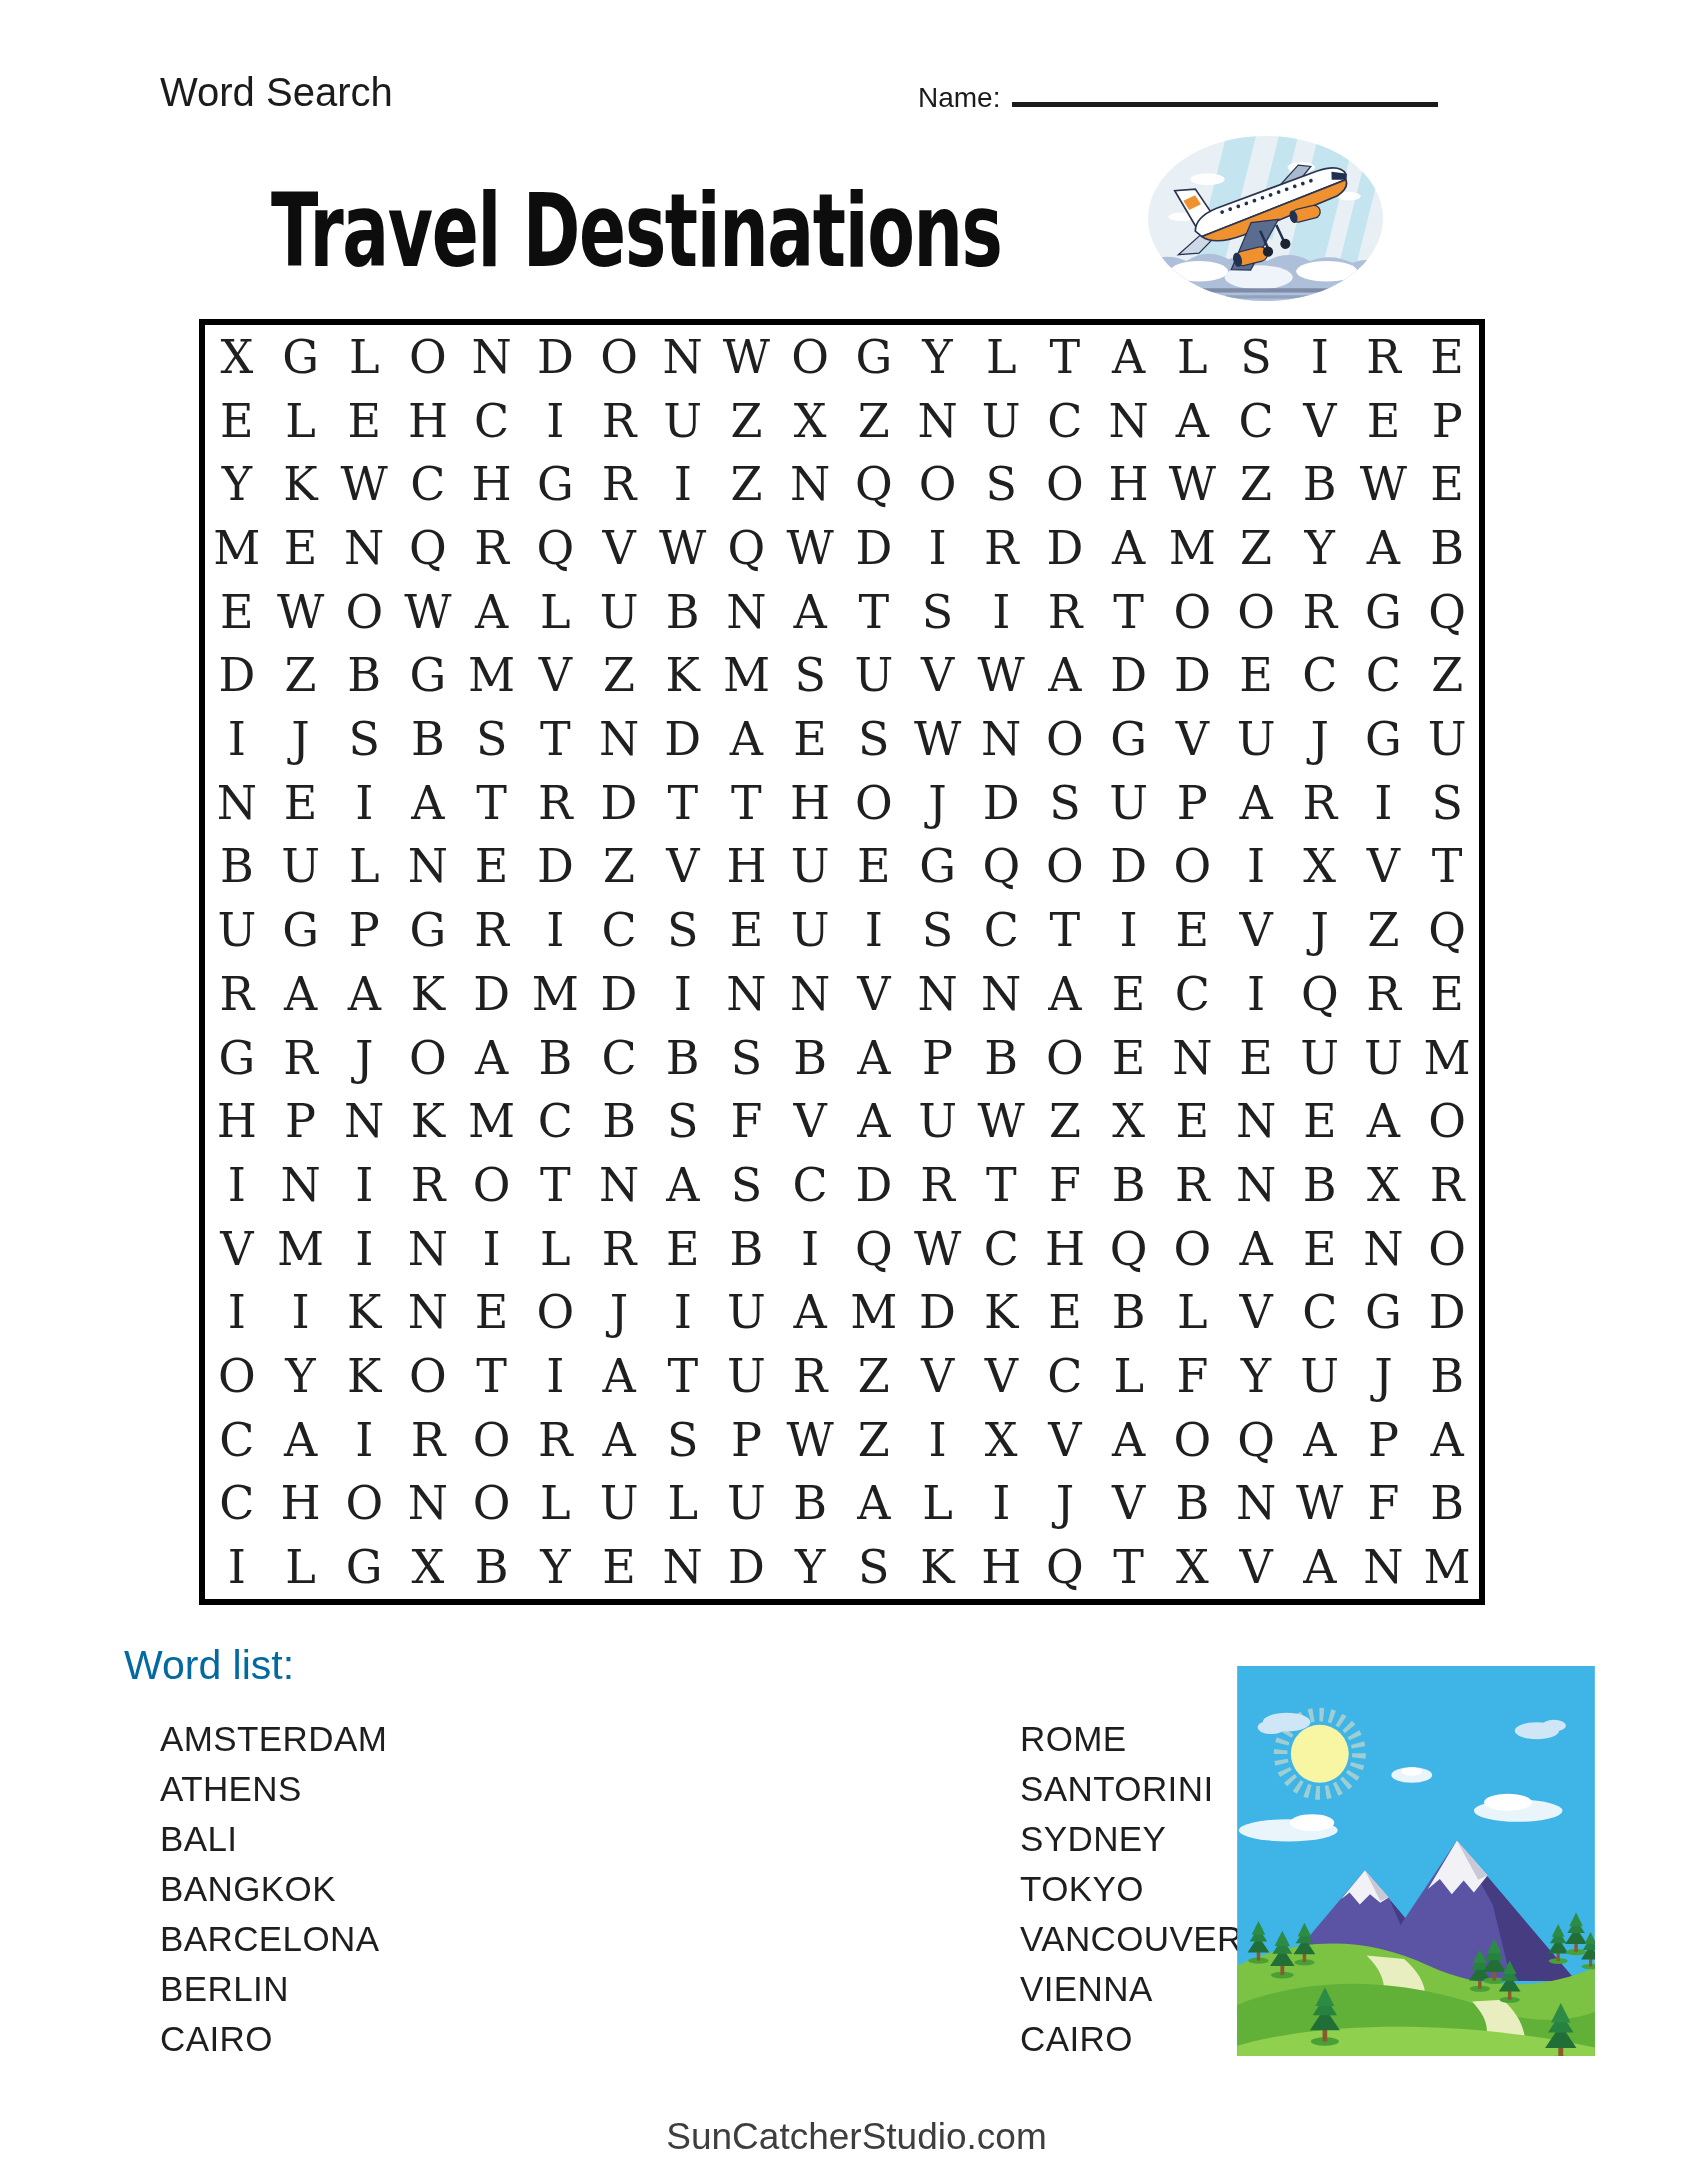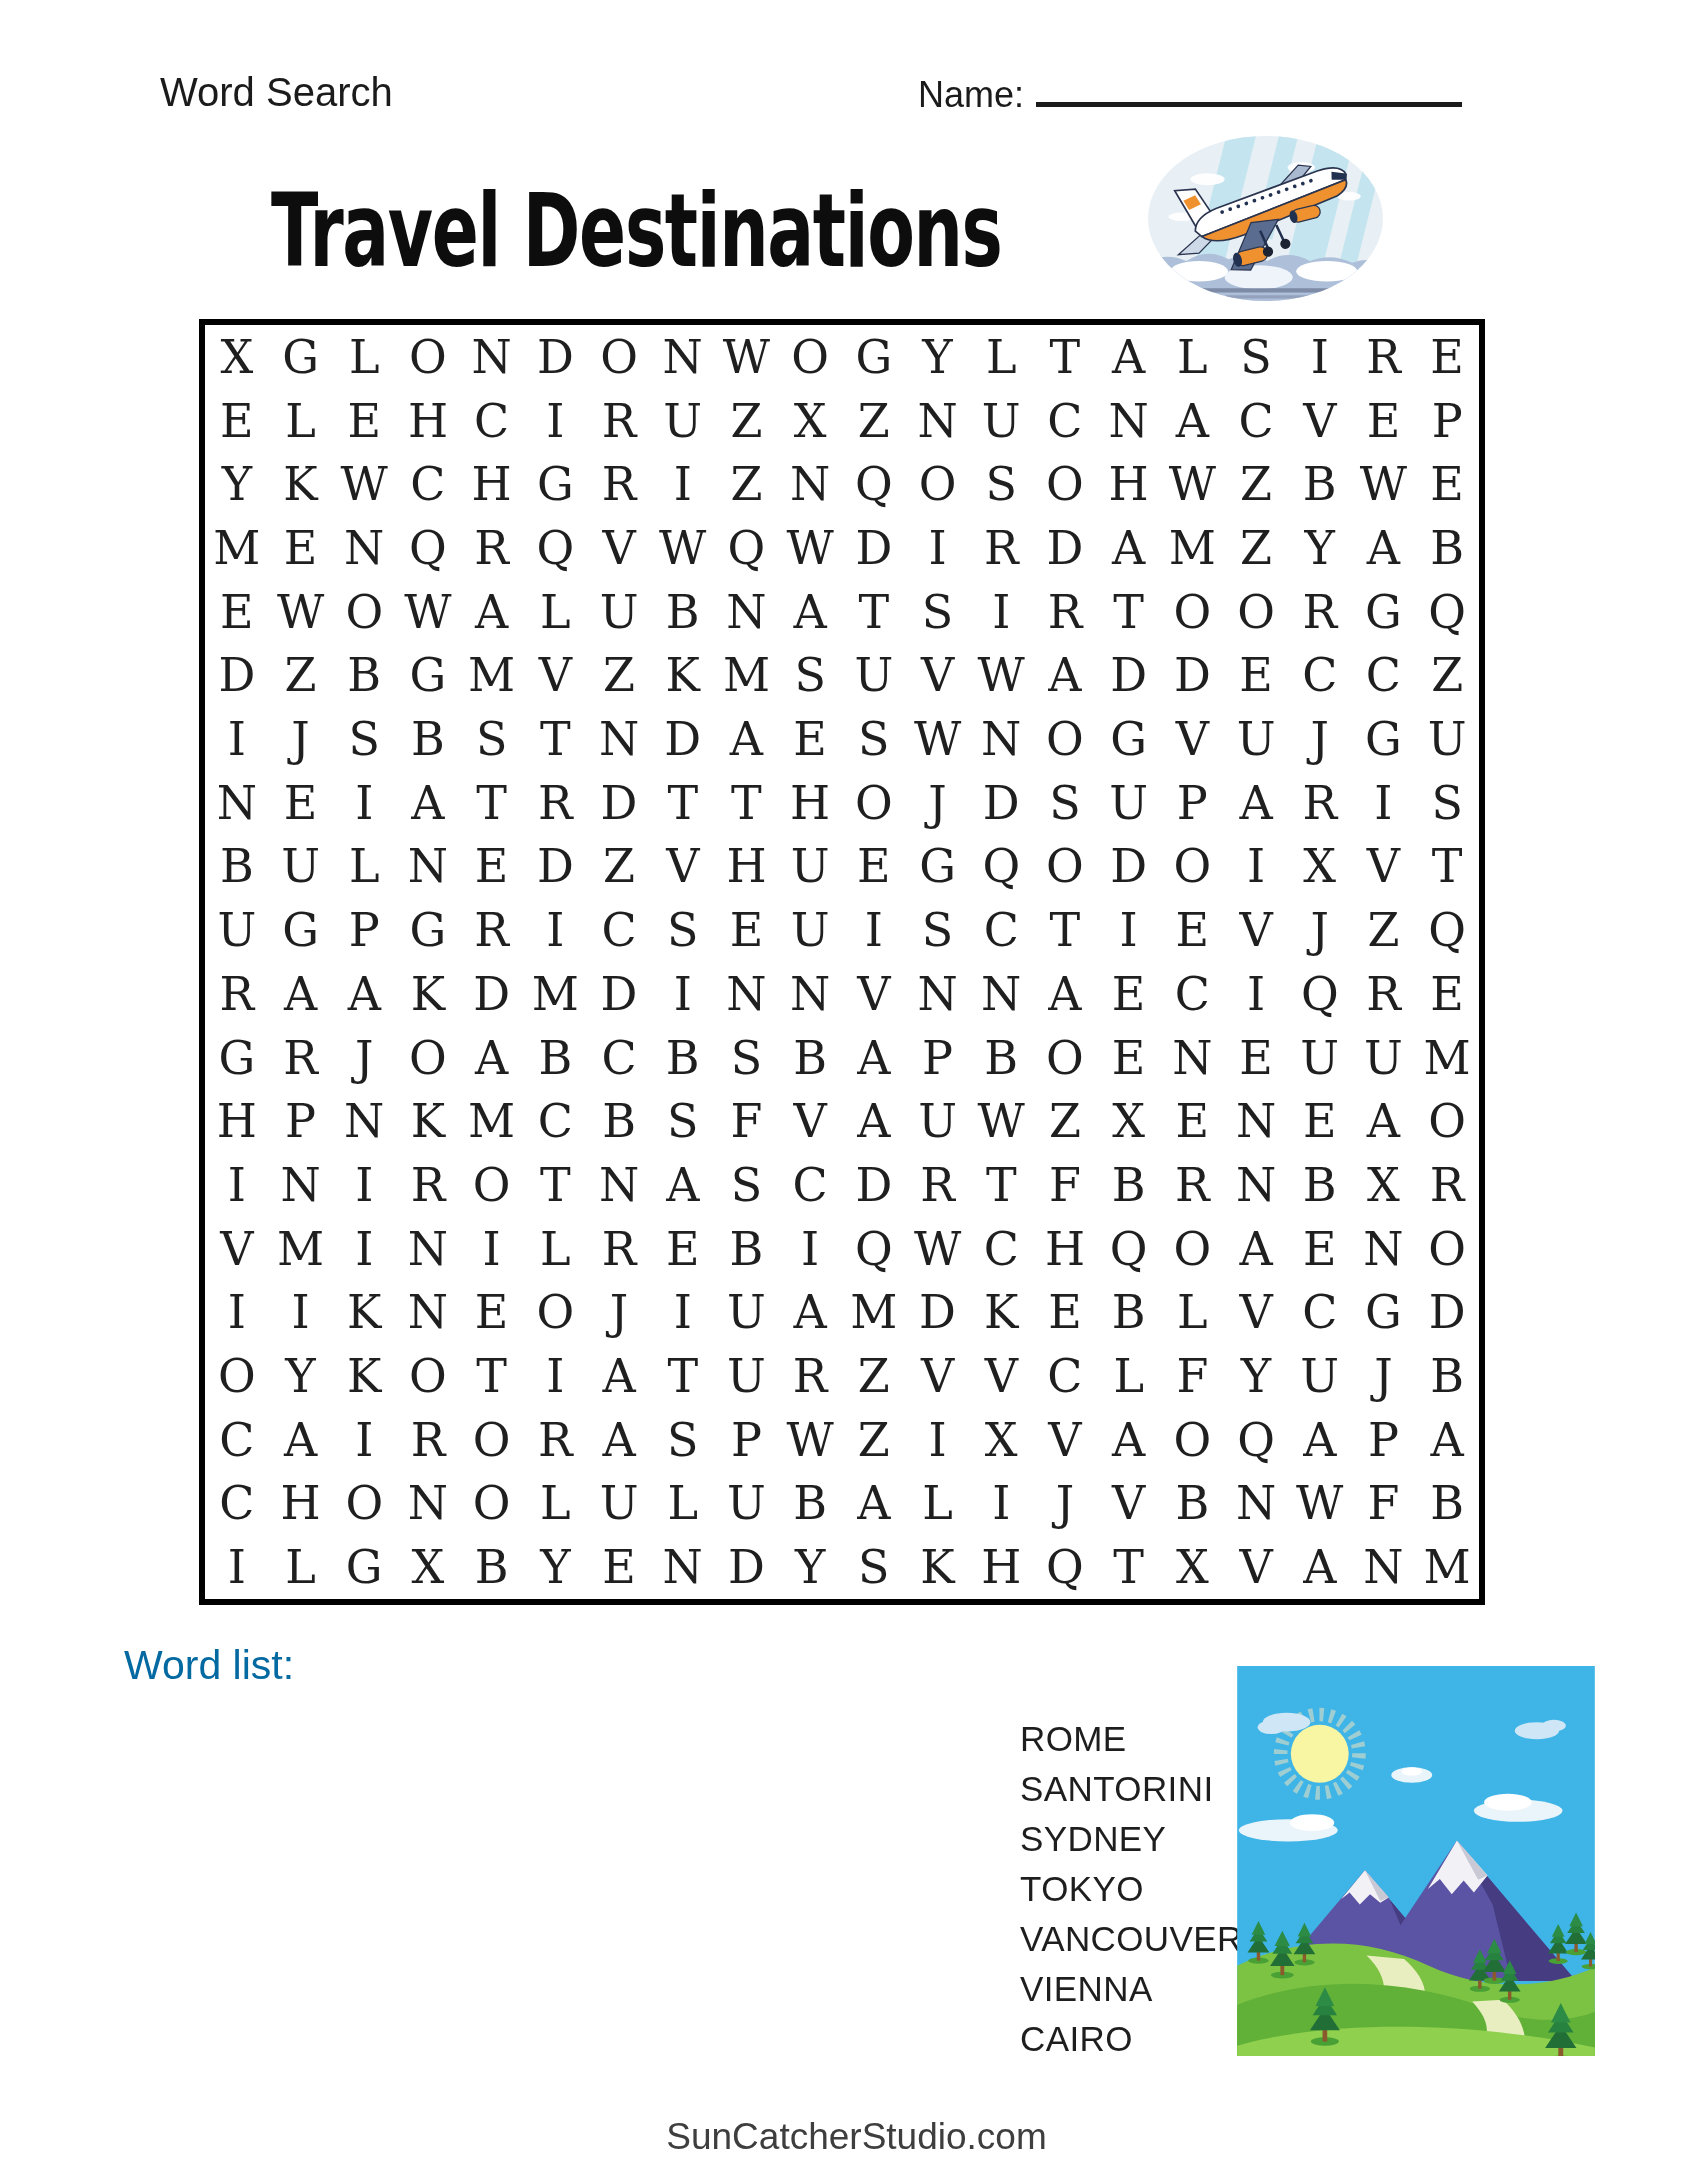--- a/index.html
+++ b/index.html
@@ -1,20 +1,20 @@
 <!DOCTYPE html>
 <html style="font-size:13.6px"><head>
 <meta charset="utf-8">
 <style>
   html,body{margin:0;padding:0;background:#ffffff;}
   .page{position:relative;width:1685px;height:2181px;background:#ffffff;overflow:hidden;
         font-family:"Liberation Sans",sans-serif;padding-left:28px;}
 
   .header-left{position:absolute;left:160px;top:70px;font-size:40px;color:#1b1b1b;}
-  .name-area{position:absolute;left:918px;top:70px;font-size:36px;color:#1b1b1b;white-space:nowrap;}
+  .name-area{position:absolute;left:918px;top:70px;font-size:28px;color:#1b1b1b;white-space:nowrap;}
   .name-line{display:inline-block;width:426px;height:32px;border-bottom:5.1px solid #1b1b1b;
              margin-left:12px;}
 
   .title{position:absolute;left:271px;top:167px;margin:0;
          font-family:"DejaVu Sans",sans-serif;font-weight:bold;font-size:89px;
          letter-spacing:-1.7px;color:#0d0d0d;white-space:nowrap;line-height:128px;
          transform:scale(0.78,1.14);transform-origin:left center;}
 
   .plane-illo{position:absolute;left:1148px;top:135px;width:235px;height:167px;}
 
@@ -508,20 +508,29 @@
       <span class="cell">T</span>
       <span class="cell">X</span>
       <span class="cell">V</span>
       <span class="cell">A</span>
       <span class="cell">N</span>
       <span class="cell">M</span>
     </div>
 
   <div class="wl-heading">Word list:</div>
 
+  <div class="word-col wc-0">
+      <div>AMSTERDAM</div>
+      <div>ATHENS</div>
+      <div>BALI</div>
+      <div>BANGKOK</div>
+      <div>BARCELONA</div>
+      <div>BERLIN</div>
+      <div>CAIRO</div>
+    </div>
   <div class="word-col wc-3">
       <div>ROME</div>
       <div>SANTORINI</div>
       <div>SYDNEY</div>
       <div>TOKYO</div>
       <div>VANCOUVER</div>
       <div>VIENNA</div>
       <div>CAIRO</div>
     </div>
 

